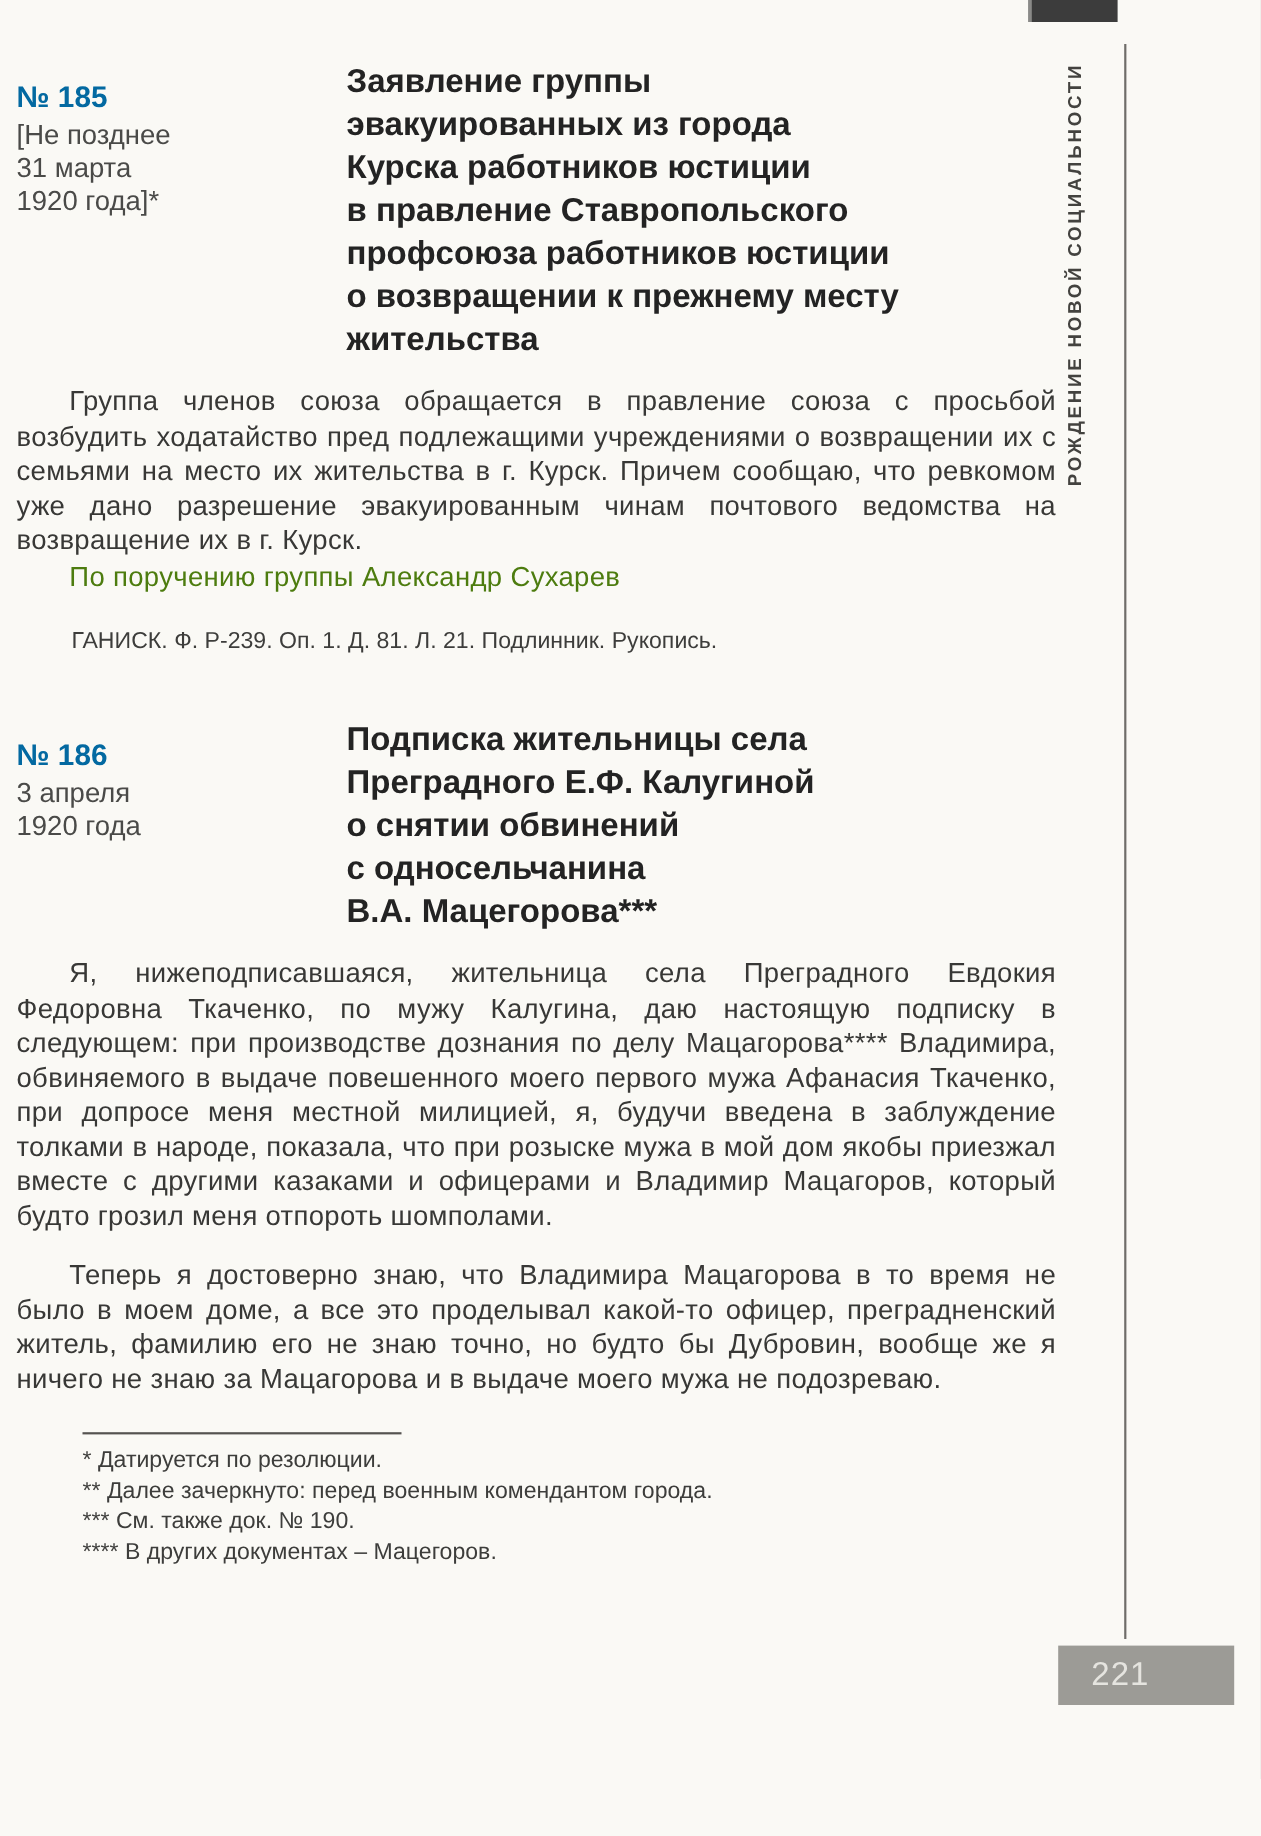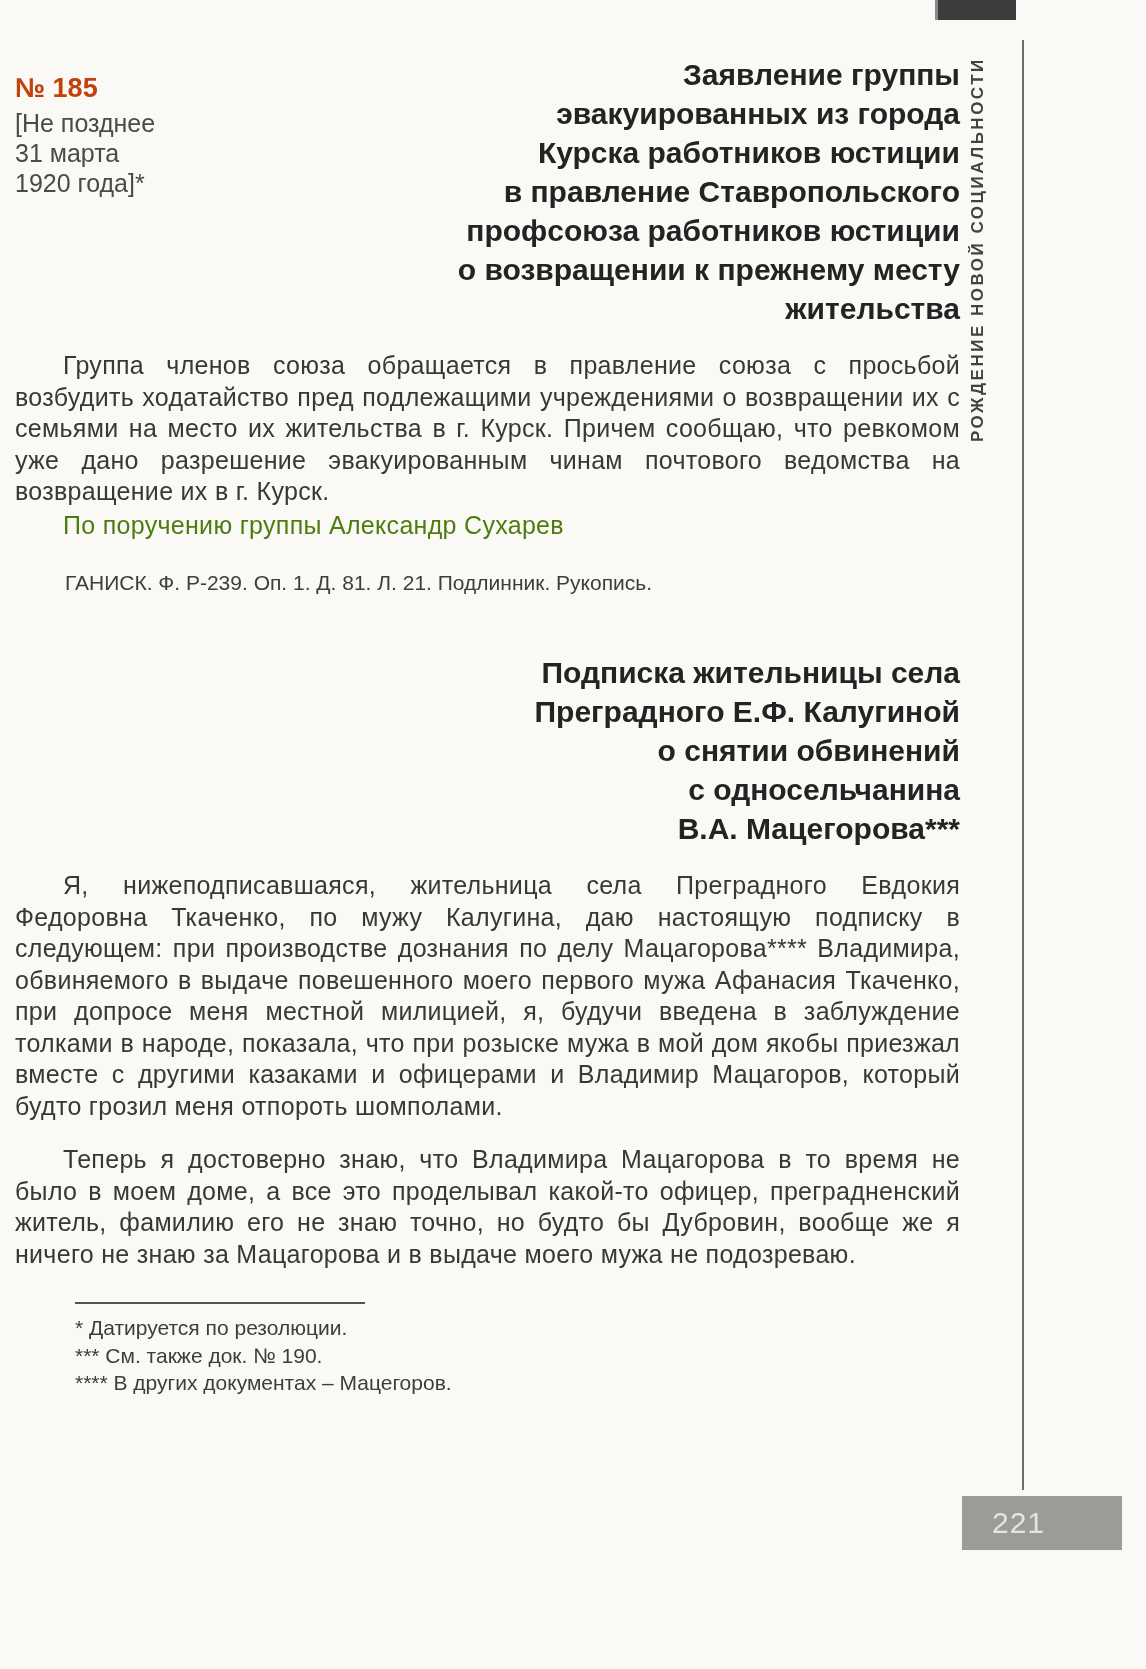--- a/index.html
+++ b/index.html
@@ -81,38 +81,37 @@
   }
   .doc-meta {
     width: 300px;
     flex: 0 0 300px;
     padding-top: 18px;
     box-sizing: border-box;
   }
   .doc-num {
     font-size: 27px;
     font-weight: bold;
-    color: #c2410c;
+    color: #0369a1;
     margin-bottom: 4px;
   }
   .doc-date {
     font-size: 25px;
     line-height: 1.2;
     color: #4a4a48;
     white-space: pre-line;
   }
   .doc-title {
     flex: 1;
     margin: 0;
     font-size: 30px;
     font-weight: bold;
     line-height: 1.3;
     color: #232323;
     white-space: pre-line;
-    text-align: right;
   }
   .body-par {
     margin: 22px 0 0 0;
     font-size: 25px;
     line-height: 1.26;
     letter-spacing: 0.3px;
     text-align: justify;
     text-indent: 48px;
     color: #383836;
   }
@@ -192,33 +191,39 @@
 о возвращении к прежнему месту
 жительства</h2>
       </div>
       <p class="body-par">Группа членов союза обращается в правление союза с просьбой возбудить ходатайство пред подлежащими учреждениями о возвращении их с семьями на место их жительства в г. Курск. Причем сообщаю, что ревкомом уже дано разрешение эвакуированным чинам почтового ведомства на возвращение их в г. Курск.</p>
       <p class="signature-par">По поручению группы Александр Сухарев</p>
       <p class="archive-ref">ГАНИСК. Ф. Р-239. Оп. 1. Д. 81. Л. 21. Подлинник. Рукопись.</p>
     </section>
 
     <section class="doc-section-2">
       <div class="doc-header">
+        <div class="doc-meta">
+          <div class="doc-num">№ 186</div>
+          <div class="doc-date">3 апреля
+1920 года</div>
+        </div>
         <h2 class="doc-title">Подписка жительницы села
 Преградного Е.Ф. Калугиной
 о снятии обвинений
 с односельчанина
 В.А. Мацегорова***</h2>
       </div>
       <div class="doc2-body">
         <p class="body-par">Я, нижеподписавшаяся, жительница села Преградного Евдокия Федоровна Ткаченко, по мужу Калугина, даю настоящую подписку в следующем: при производстве дознания по делу Мацагорова**** Владимира, обвиняемого в выдаче повешенного моего первого мужа Афанасия Ткаченко, при допросе меня местной милицией, я, будучи введена в заблуждение толками в народе, показала, что при розыске мужа в мой дом якобы приезжал вместе с другими казаками и офицерами и Владимир Мацагоров, который будто грозил меня отпороть шомполами.</p>
         <p class="body-par">Теперь я достоверно знаю, что Владимира Мацагорова в то время не было в моем доме, а все это проделывал какой-то офицер, преградненский житель, фамилию его не знаю точно, но будто бы Дубровин, вообще же я ничего не знаю за Мацагорова и в выдаче моего мужа не подозреваю.</p>
       </div>
     </section>
 
     <div class="footnotes">
       <hr class="fn-rule">
       <div class="footnote">* Датируется по резолюции.</div>
+      <div class="footnote">** Далее зачеркнуто: перед военным комендантом города.</div>
       <div class="footnote">*** См. также док. № 190.</div>
       <div class="footnote">**** В других документах – Мацегоров.</div>
     </div>
 
   </div>
 </div>
 
 </body></html>

